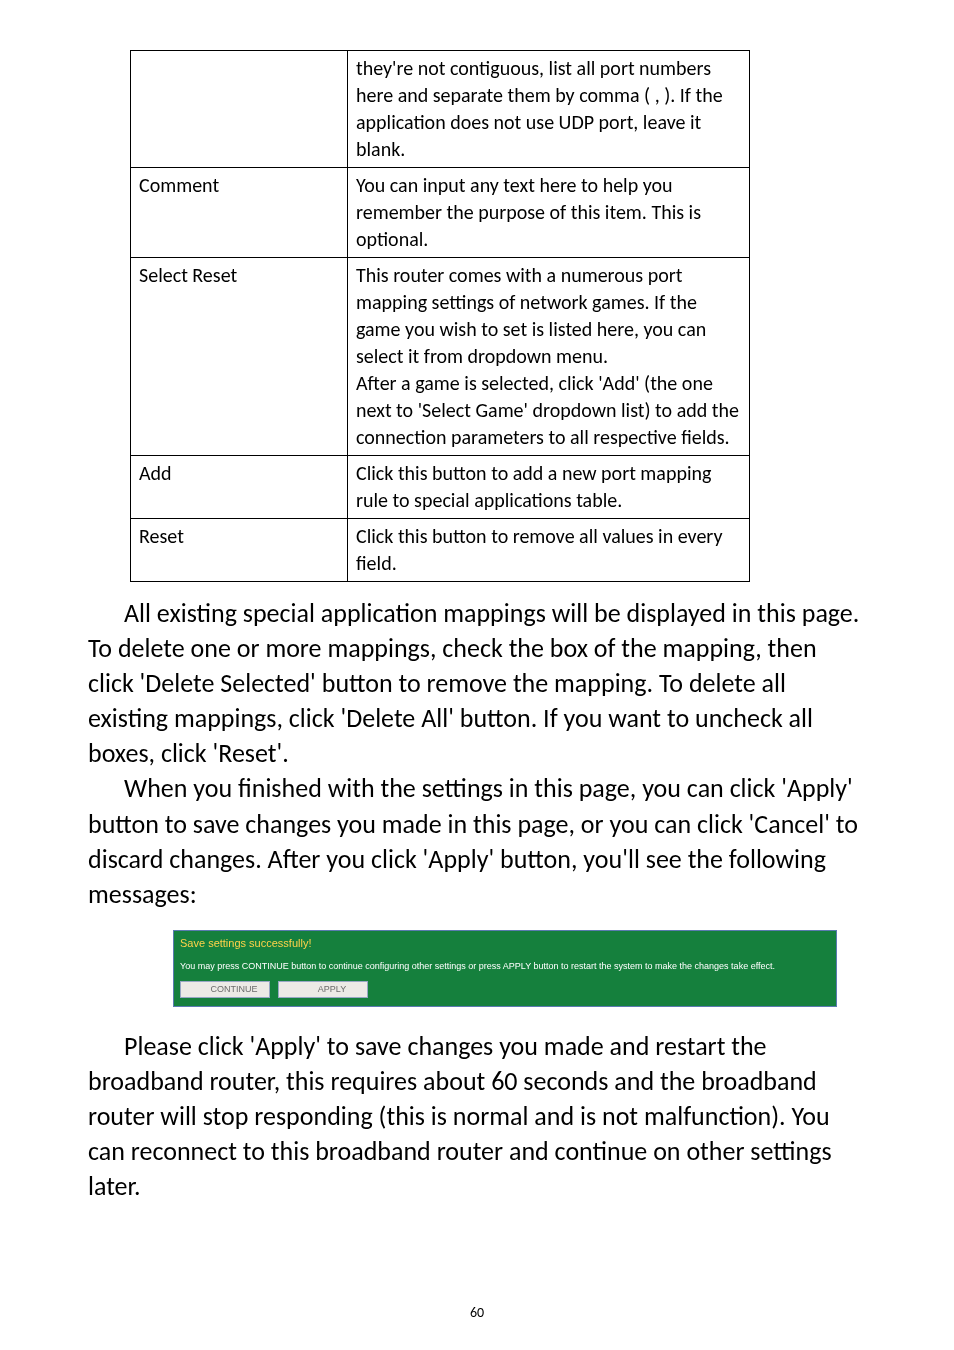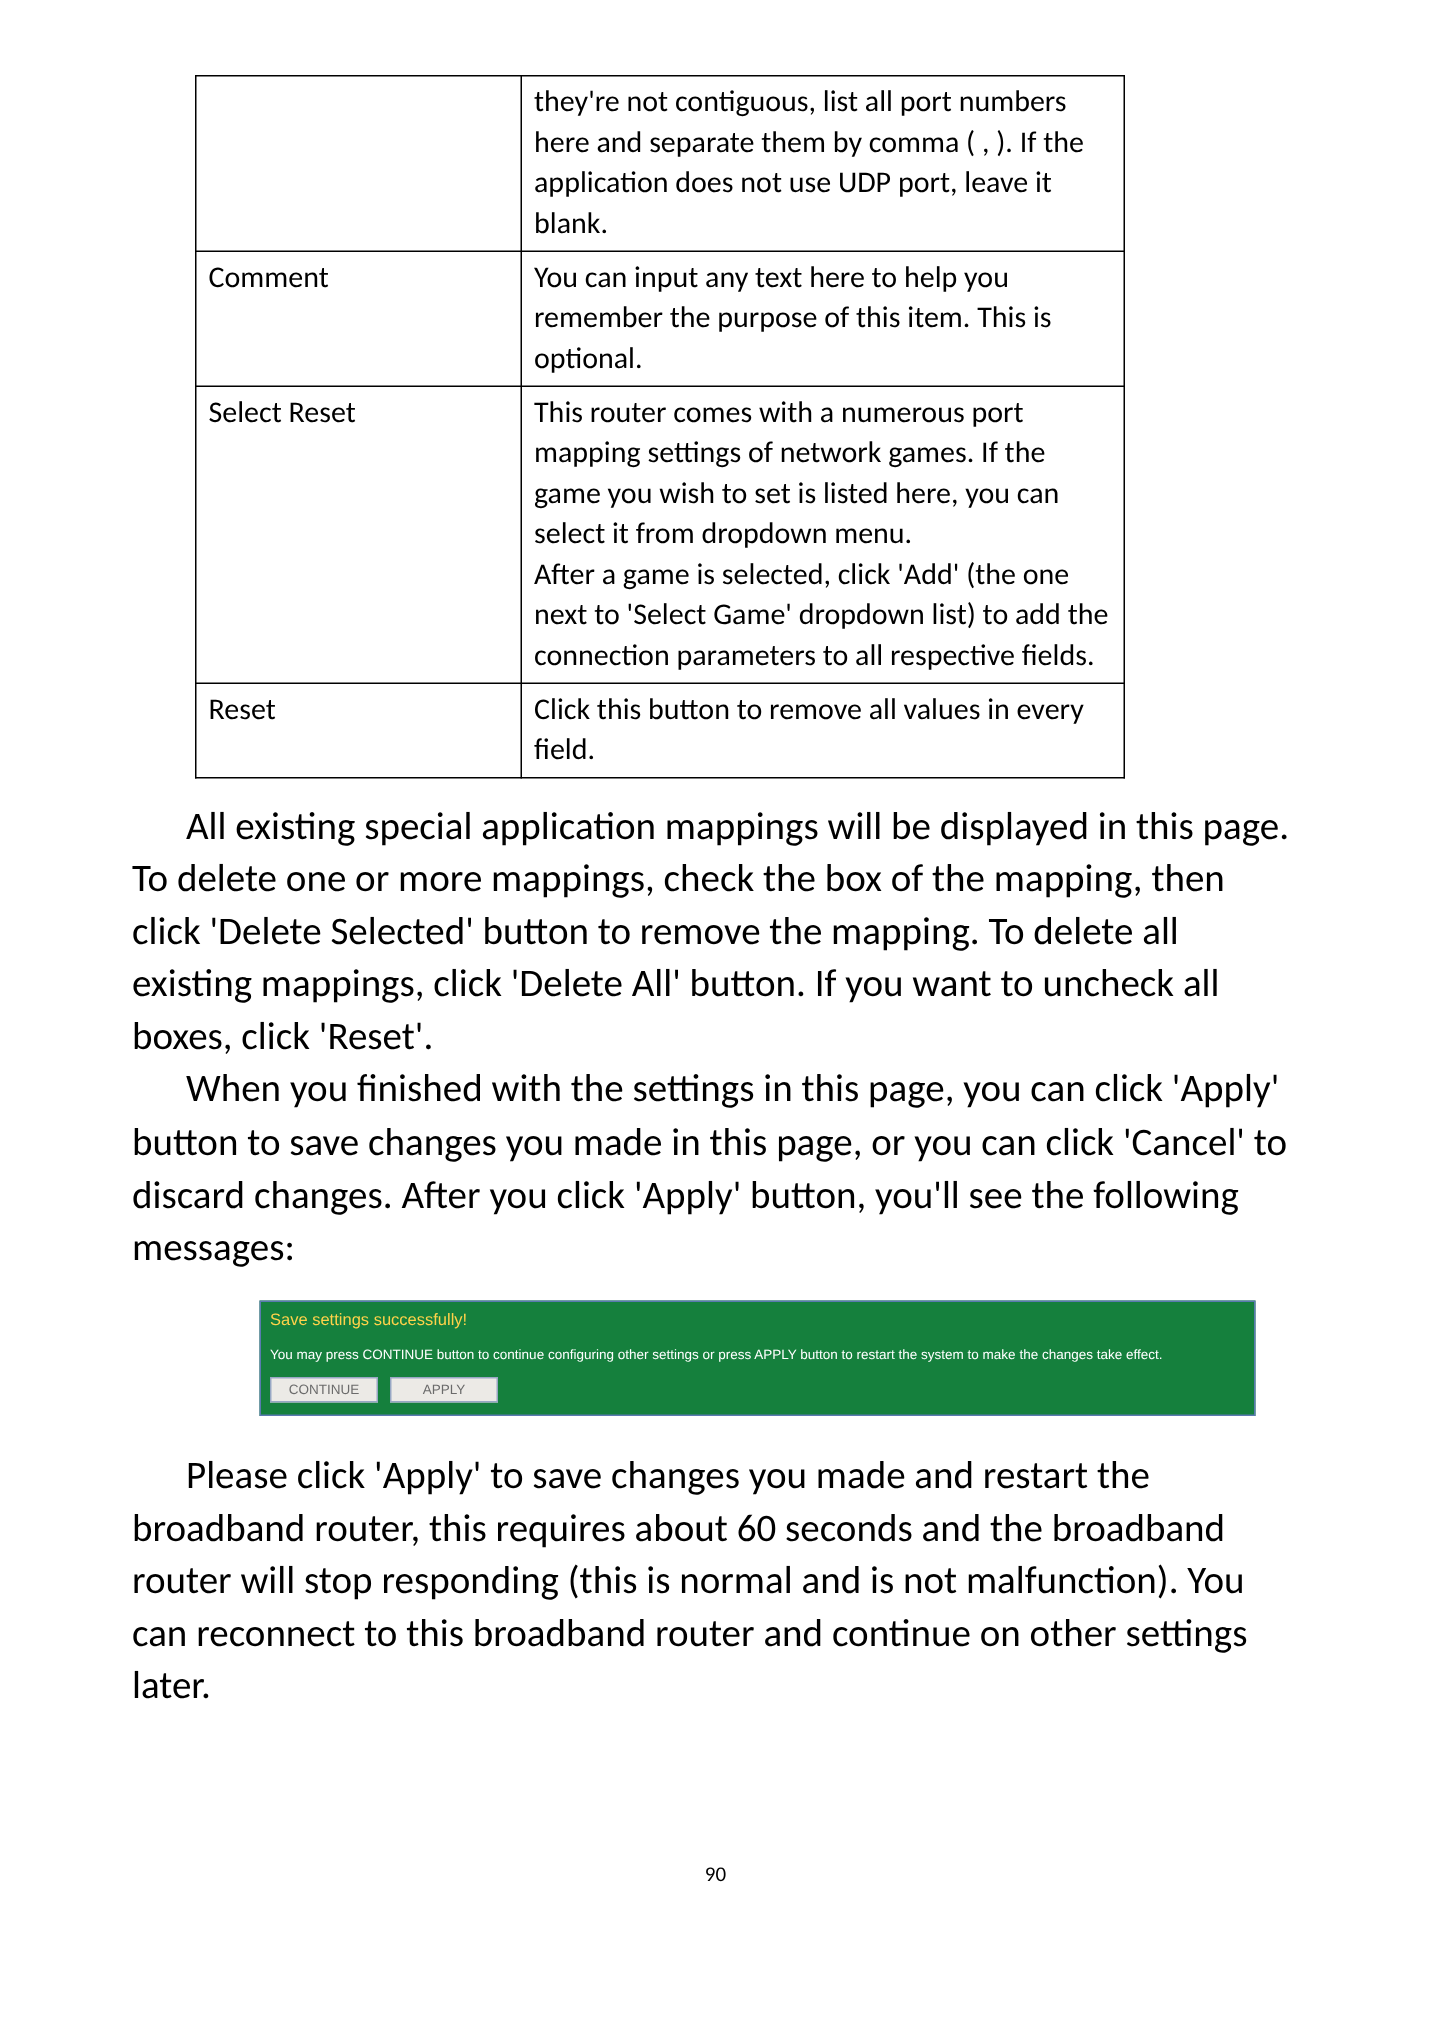--- a/index.html
+++ b/index.html
@@ -70,21 +70,21 @@
   }
   .banner-btns {
     display: flex;
     gap: 8px;
   }
   .banner-btn {
     background: #eceae6;
     border: 1px solid #98a7c4;
     color: #6b6b6b;
     font-size: 9px;
-    padding: 2px 10px 3px 10px;
+    padding: 2px 10px 3px 28px;
     cursor: pointer;
     min-width: 50px;
     text-align: center;
     font-family: Arial, sans-serif;
   }
   .page-number {
     text-align: center;
     font-size: 14px;
     margin-top: 100px;
   }
@@ -109,20 +109,26 @@
           </td>
         </tr>
         <tr>
           <td class="col1">Select Reset</td>
           <td>
             <div style="">This router comes with a numerous port mapping settings of network games. If the game you wish to set is listed here, you can select it from dropdown menu.</div>
             <div>After a game is selected, click 'Add' (the one next to 'Select Game' dropdown list) to add the connection parameters to all respective fields.</div>
           </td>
         </tr>
         <tr>
+          <td class="col1">Add</td>
+          <td>
+            <div>Click this button to add a new port mapping rule to special applications table.</div>
+          </td>
+        </tr>
+        <tr>
           <td class="col1">Reset</td>
           <td>
             <div>Click this button to remove all values in every field.</div>
           </td>
         </tr>
       </tbody>
   </table>
 
   <div class="para-block">
     <p class="para-indent">All existing special application mappings will be displayed in this page. To delete one or more mappings, check the box of the mapping, then click 'Delete Selected' button to remove the mapping. To delete all existing mappings, click 'Delete All' button. If you want to uncheck all boxes, click 'Reset'.</p>
@@ -141,15 +147,15 @@
         <div class="banner-btn">CONTINUE</div>
         <div class="banner-btn">APPLY</div>
       </div>
     </div>
   </div>
 
   <div class="para-block" style="margin-top:22px;">
     <p class="para-indent">Please click 'Apply' to save changes you made and restart the broadband router, this requires about 60 seconds and the broadband router will stop responding (this is normal and is not malfunction). You can reconnect to this broadband router and continue on other settings later.</p>
   </div>
 
-  <div class="page-number">90</div>
+  <div class="page-number">60</div>
 
 </div>
 
 </body></html>

